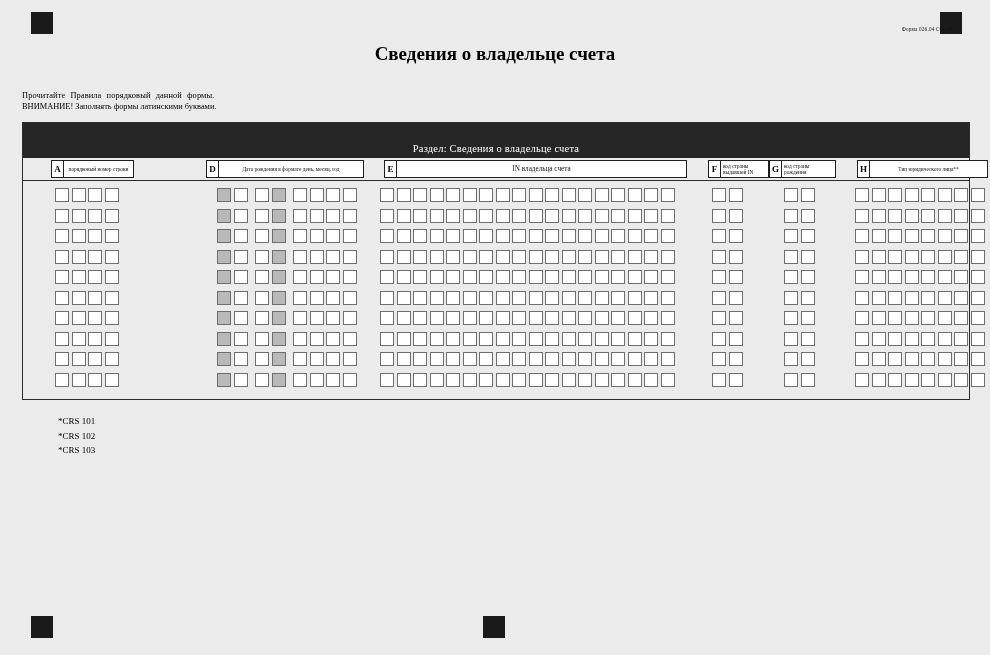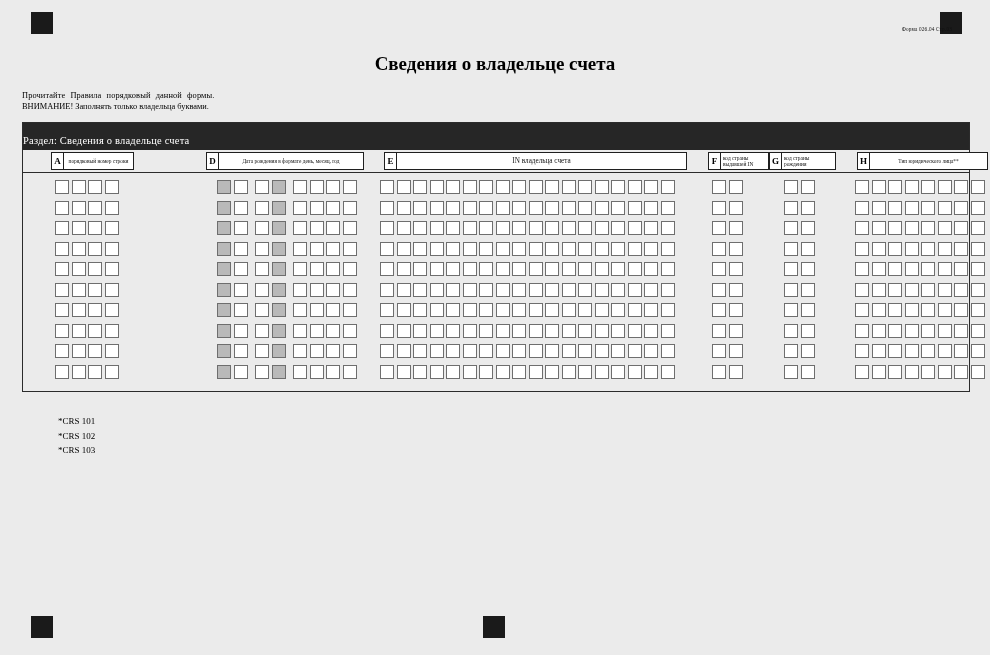--- a/index.html
+++ b/index.html
@@ -36,21 +36,21 @@
     font-size: 5.2px;
     color: #111;
     font-family: "Liberation Serif", serif;
     letter-spacing: 0.2px;
   }
 
   .doc-title {
     position: absolute;
     left: 0;
     right: 0;
-    top: 53px;
+    top: 43px;
     text-align: center;
     font-size: 19px;
     font-weight: bold;
     color: #000;
     font-family: "Liberation Serif", serif;
   }
 
   .instructions {
     position: absolute;
     left: 22px;
@@ -70,22 +70,23 @@
     left: 22px;
     top: 122px;
     width: 946px;
     border: 1px solid #2b2b2b;
     background: #ebebeb;
   }
 
   .section-bar {
     background: #262626;
     color: #ffffff;
+    text-align: center;
     font-size: 10.5px;
-    padding: 12px 0 4px 0;
+    padding: 20px 0 4px 0;
     letter-spacing: 0.2px;
     font-family: "Liberation Serif", serif;
   }
 
   .hdr-row {
     position: relative;
     height: 22px;
     border-bottom: 1px solid #2b2b2b;
     background: #ebebeb;
   }
@@ -173,21 +174,21 @@
   <div class="reg-mark reg-tr"></div>
   <div class="reg-mark reg-bl"></div>
   <div class="reg-mark reg-bm"></div>
 
   <div class="form-code">Форма 026.04 Стр.03</div>
 
   <div class="doc-title">Сведения о владельце счета</div>
 
   <div class="instructions">
     <div class="instr-line1">Прочитайте Правила порядковый данной формы.</div>
-    <div>ВНИМАНИЕ! Заполнять только владельца буквами.</div>
+    <div>ВНИМАНИЕ! Заполнять формы латинскими буквами.</div>
   </div>
 
   <div class="table-wrap">
     <div class="section-bar">Раздел: Сведения о владельце счета</div>
     <div class="hdr-row" id="hdr-row">
         <div class="col-head" style="left: 28px;">
           <div class="col-letter">A</div>
           <div class="col-label" style="width: 70px;">порядковый номер строки</div>
         </div>
         <div class="col-head" style="left: 183px;">

